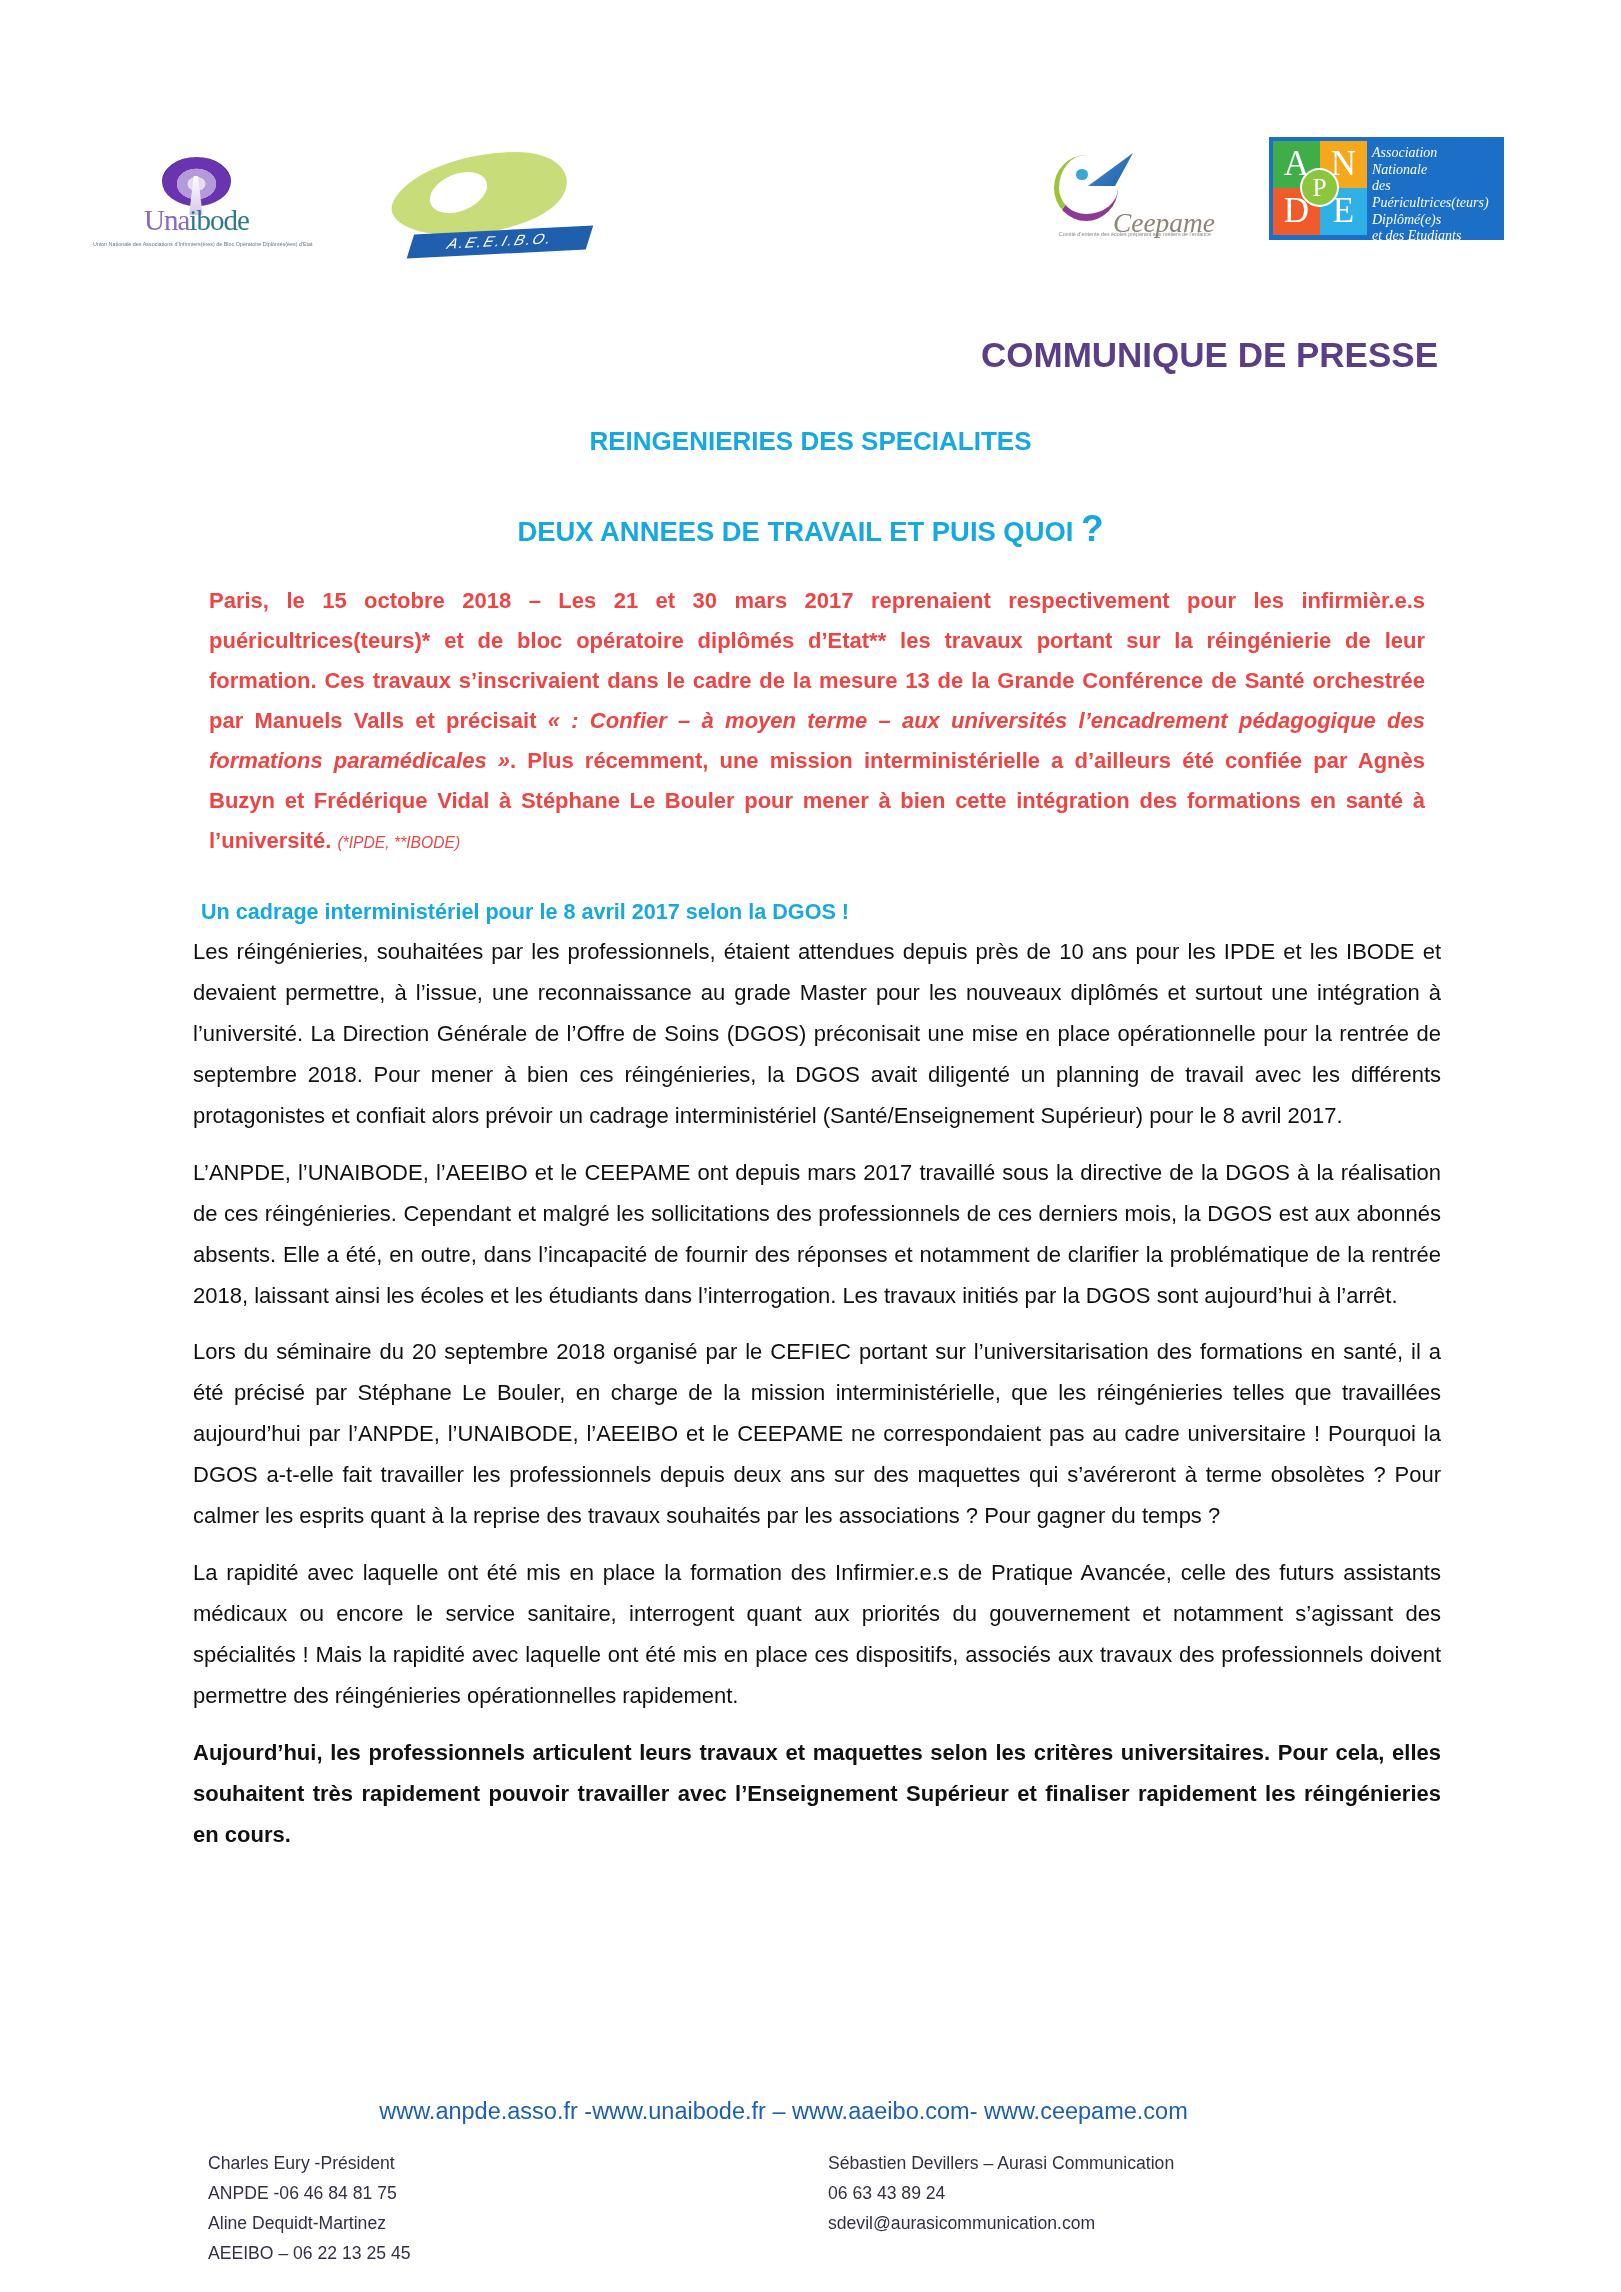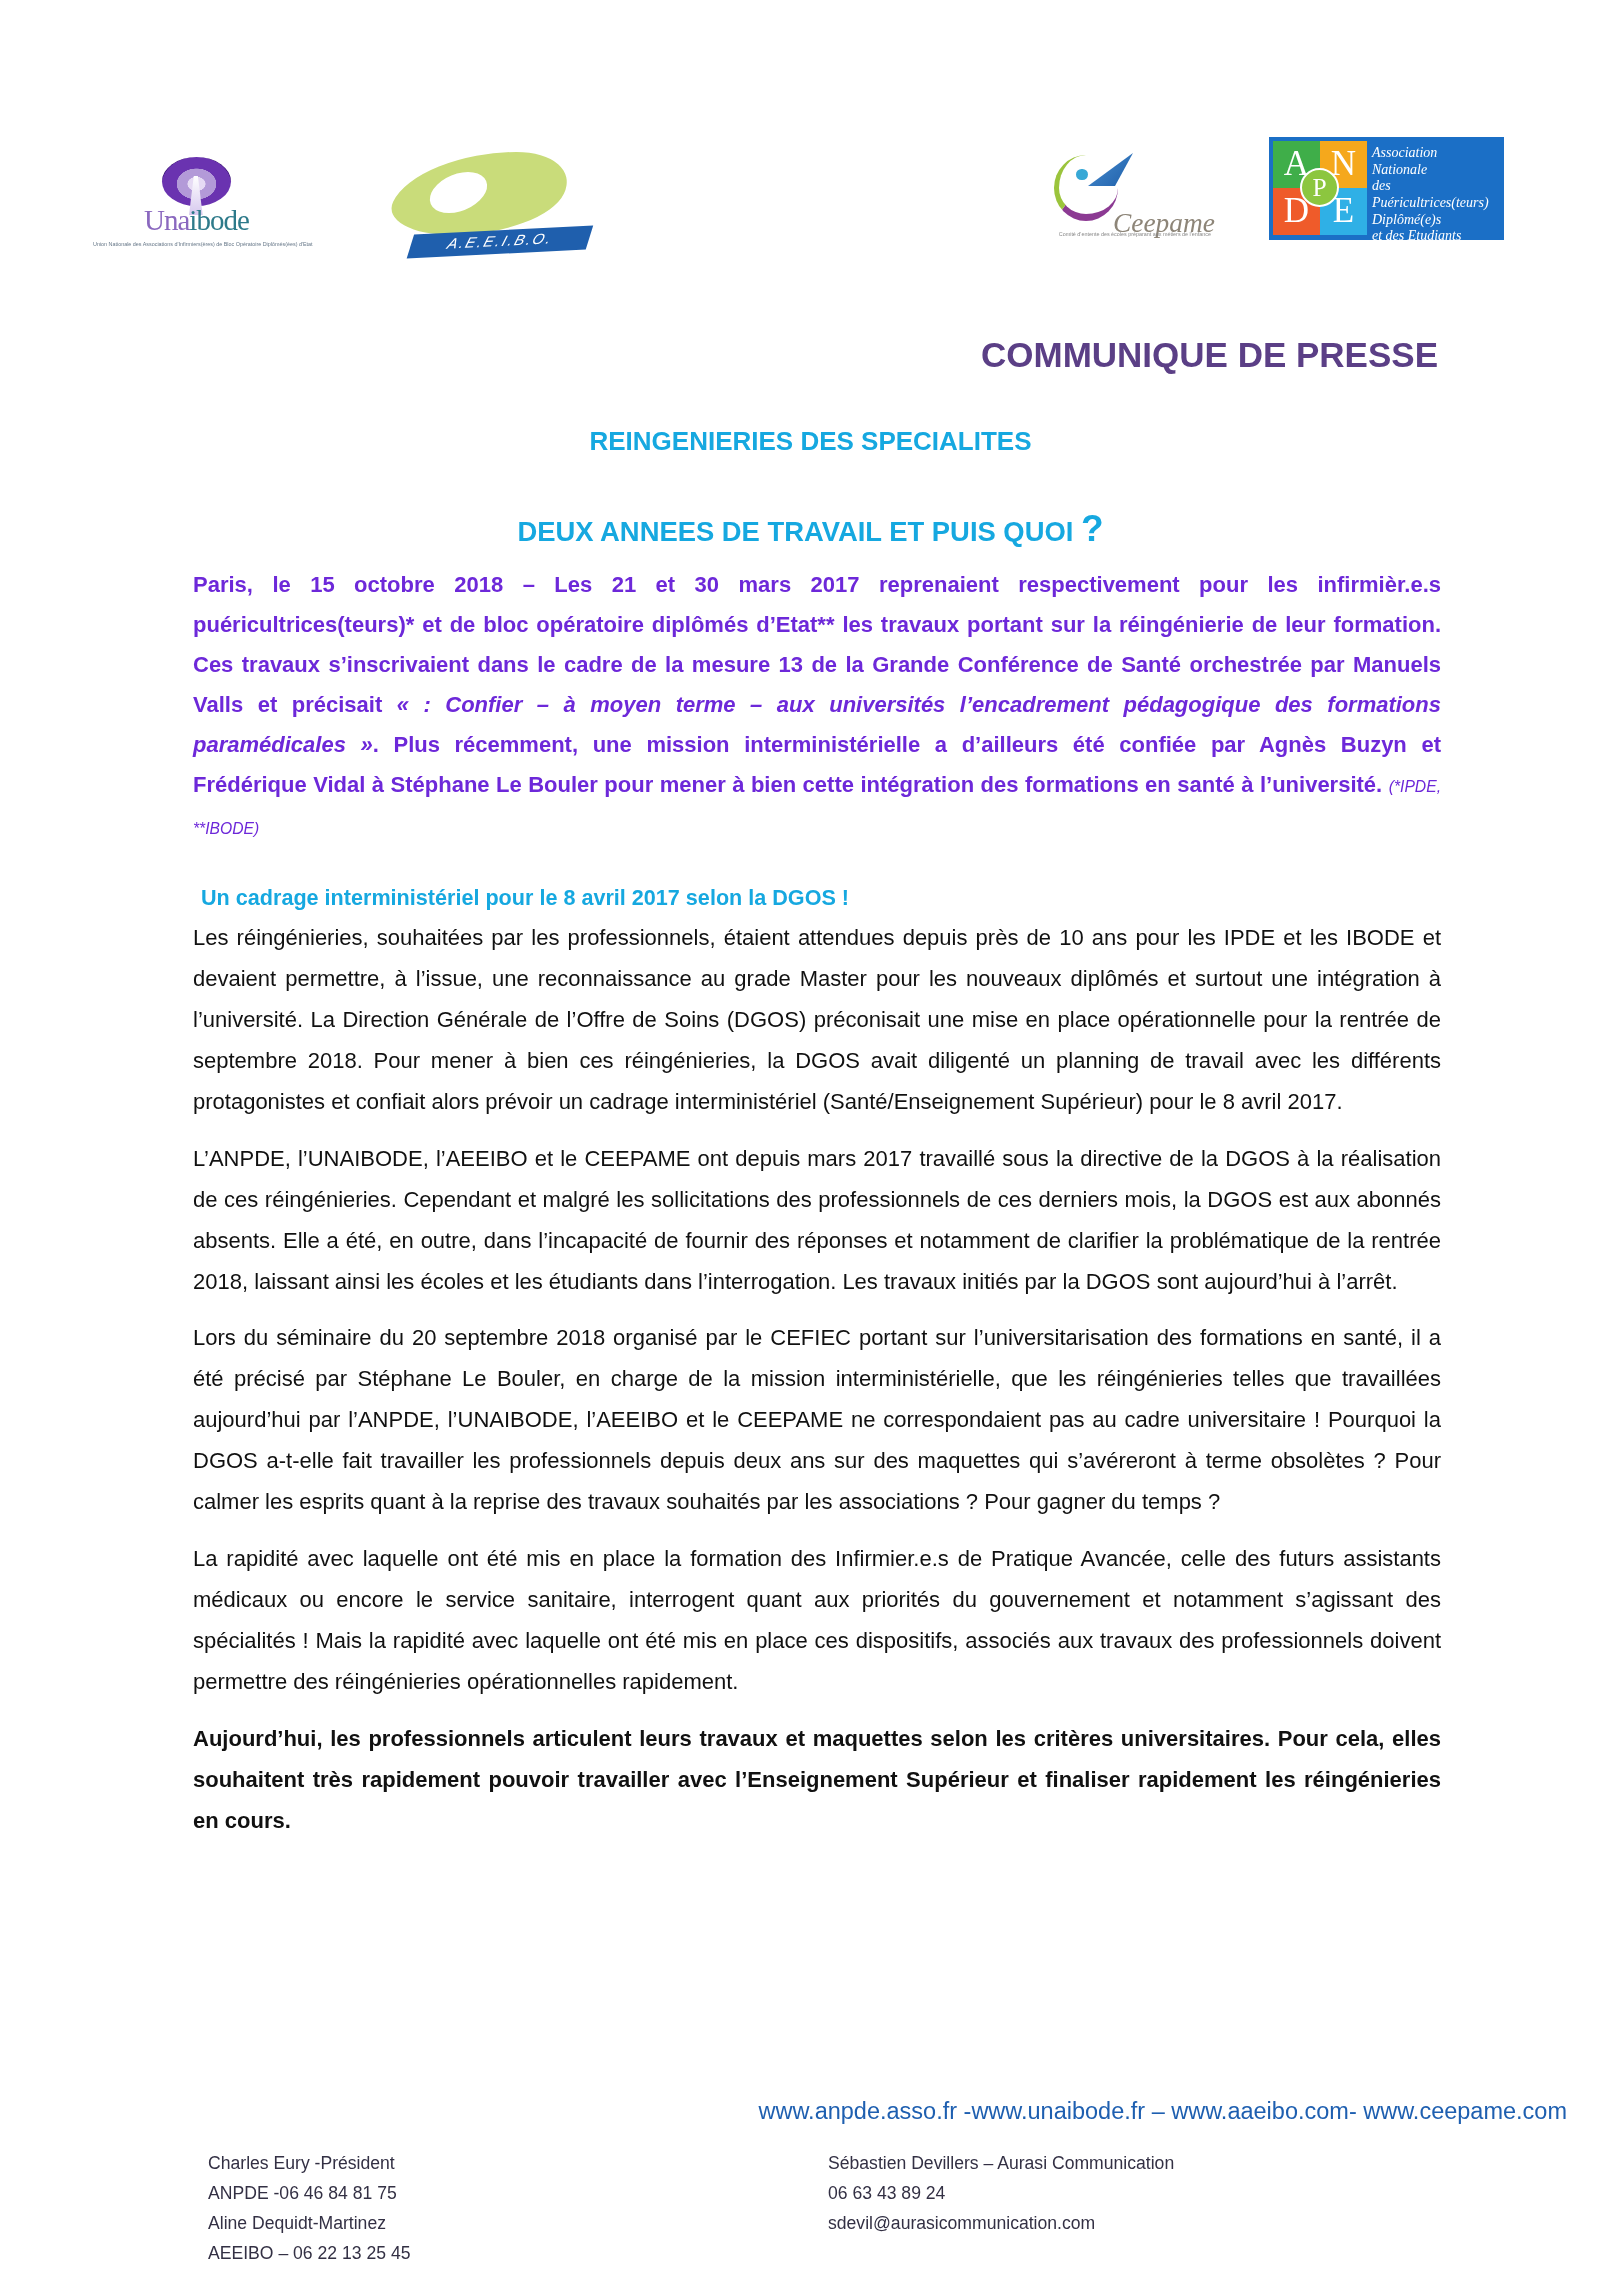--- a/index.html
+++ b/index.html
@@ -52,30 +52,30 @@
 
   
   .press { position: absolute; right: 183px; top: 335px; font-size: 35px; font-weight: bold; color: #5b3f86; }
   .title1, .title2 { position: absolute; left: 0; width: 1621px; text-align: center; font-weight: bold; color: #16a8e0; }
   .title1 { top: 426px; font-size: 26px; }
   .title2 { top: 508px; font-size: 27.4px; }
   .title2 .q { font-size: 37px; }
 
   
   .content { position: absolute; left: 193px; top: 565px; width: 1248px; }
-  .lead { font-size: 22px; font-weight: bold; color: #6d28d9; line-height: 40px; text-align: justify; margin: 0; }
+  .lead { font-size: 22px; font-weight: bold; color: #ef4444; line-height: 40px; text-align: justify; margin: 16px; }
   .lead .it { font-style: italic; }
   .lead .note { font-style: italic; font-weight: normal; font-size: 15.7px; }
   .section-head { font-size: 21.6px; font-weight: bold; color: #16a8e0; margin: 29px 0 0 8px; line-height: 39px; }
   .para { font-size: 22px; color: #111; line-height: 41px; text-align: justify; margin: 0 0 15.7px 0; }
   .para.first { margin-top: 0; }
   .para.spaced { margin-top: 15px; font-weight: bold; }
 
   
-  .links { position: absolute; left: 0; width: 1567px; top: 2098px; text-align: right; font-size: 23.5px; color: #1e5fb0; }
+  .links { position: absolute; left: 0; width: 1567px; top: 2098px; text-align: center; font-size: 23.5px; color: #1e5fb0; }
   .contacts { position: absolute; top: 2148px; font-size: 17.6px; line-height: 30px; color: #333044; }
   .contacts.left { left: 208px; }
   .contacts.right { left: 828px; }
   .contacts div { white-space: nowrap; }
 </style>
 </head>
 <body>
 
 <div class="logo unaibode">
   <div class="emblem"></div>

